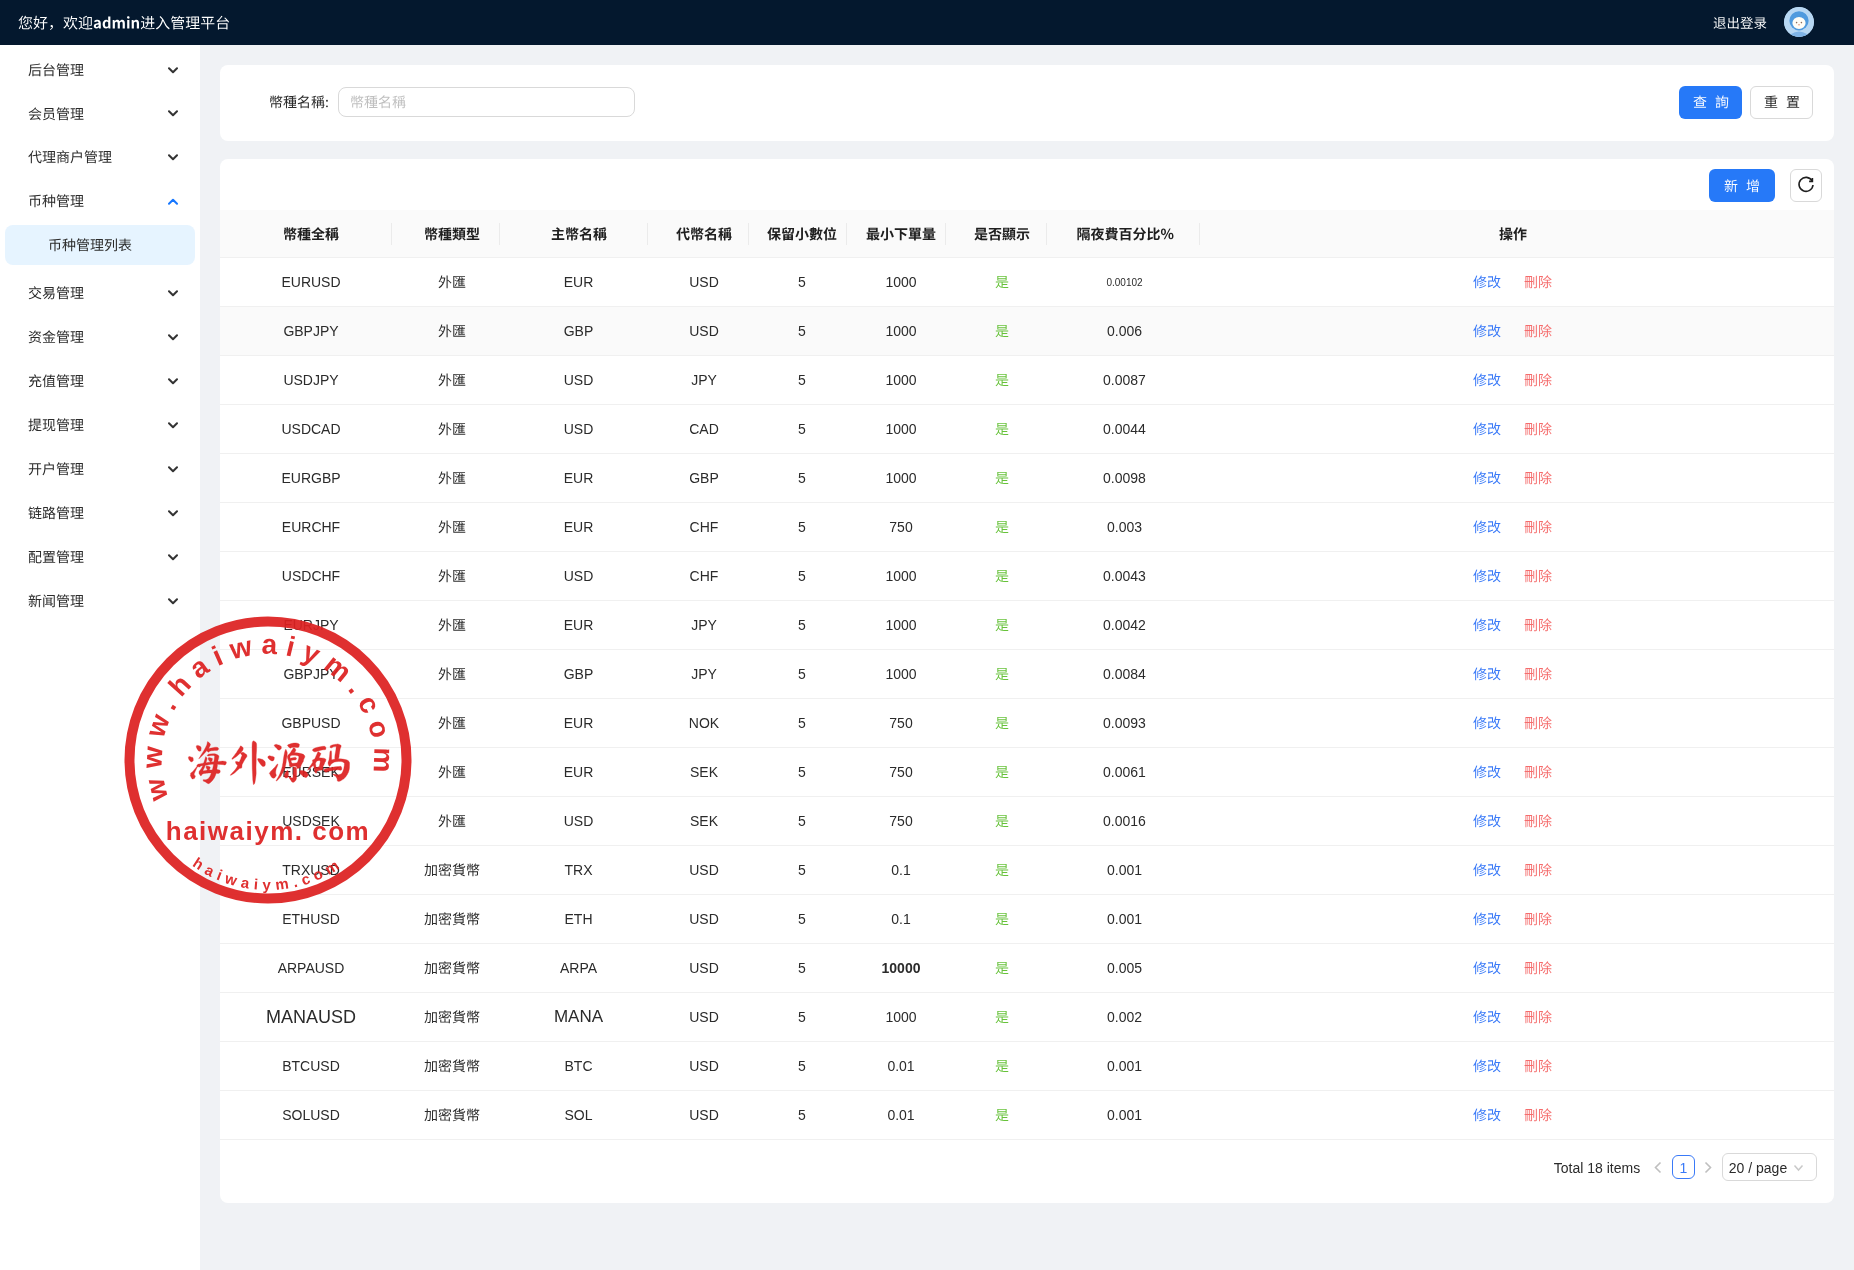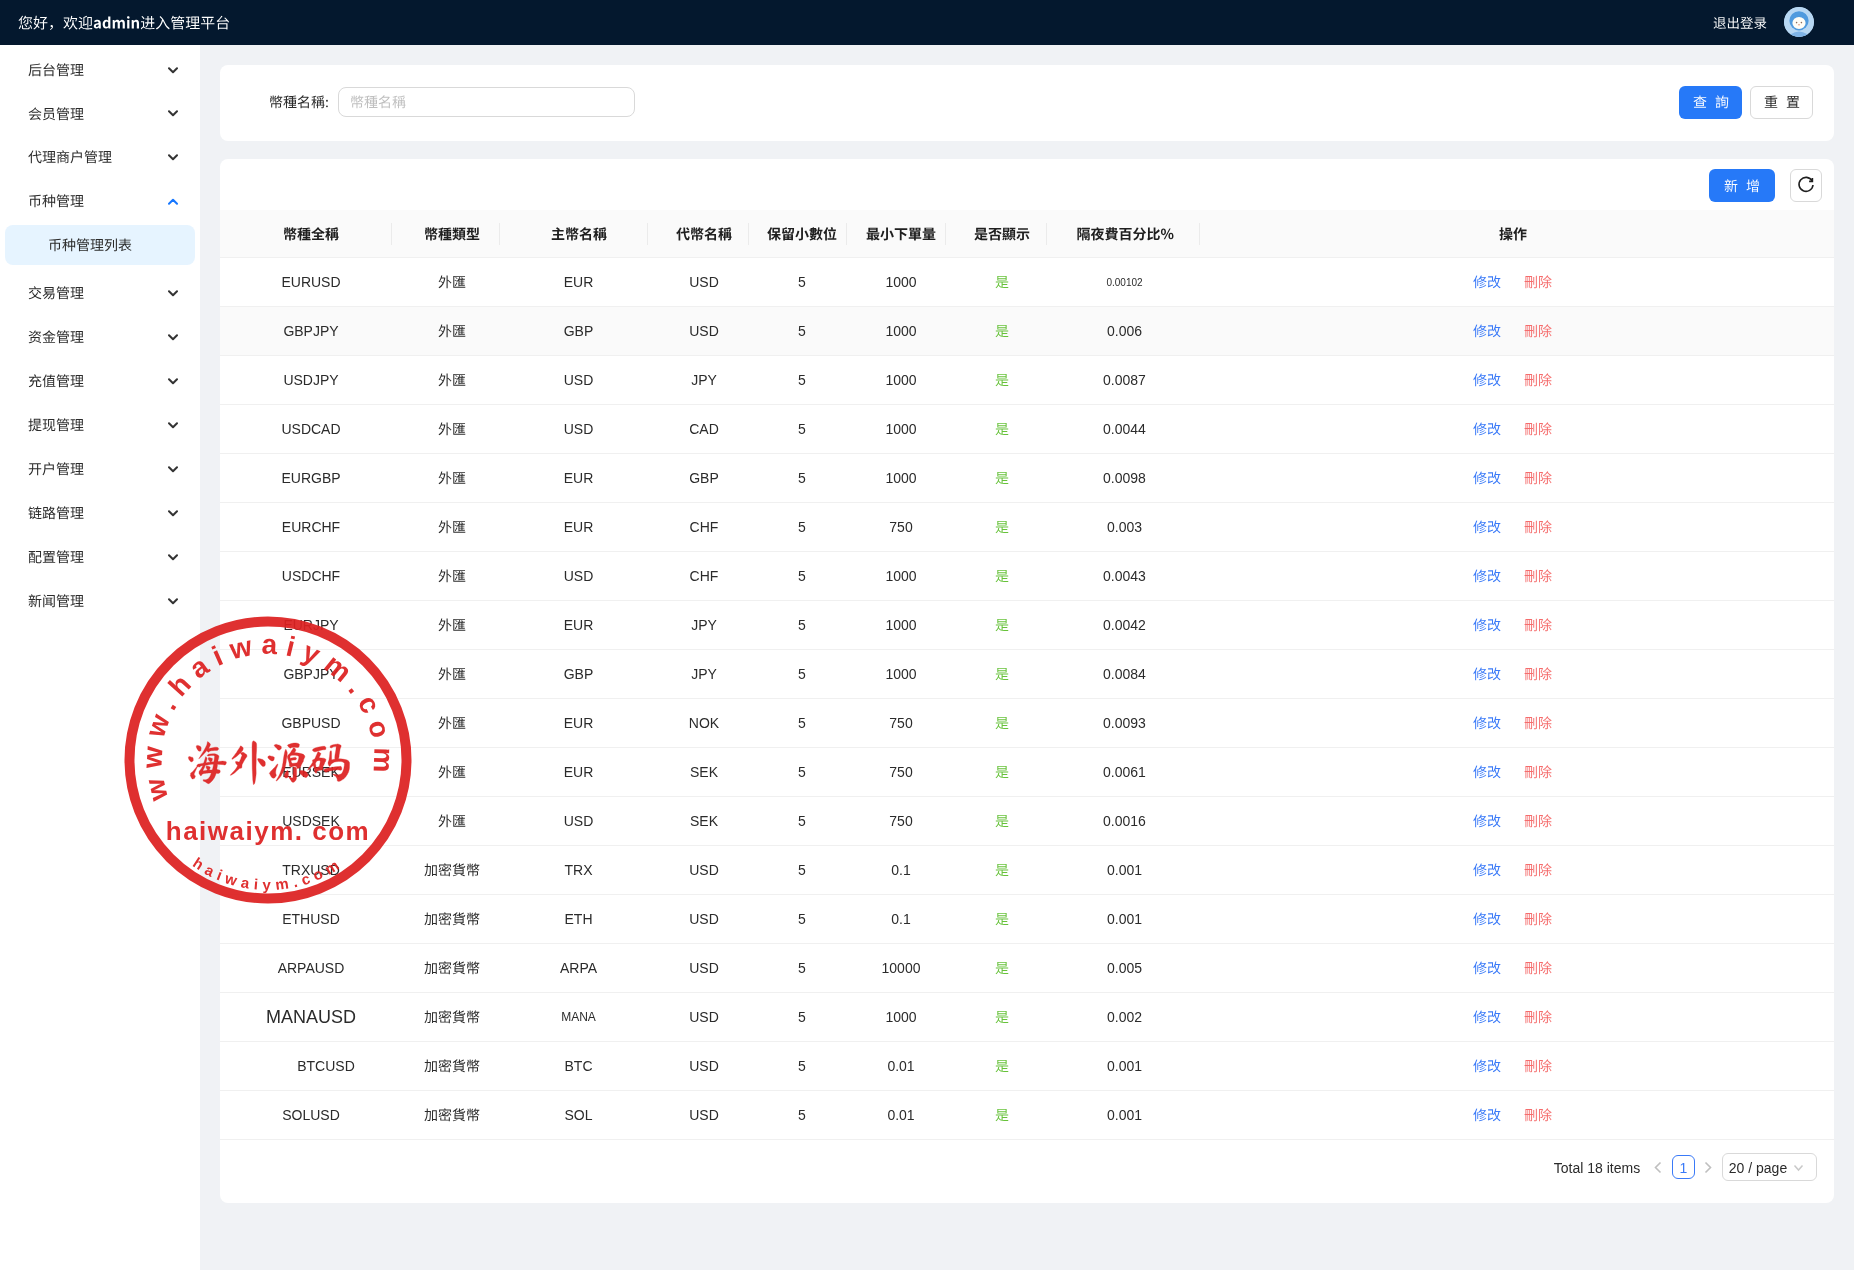--- a/index.html
+++ b/index.html
@@ -931,21 +931,21 @@
         <use href="#g92" transform="translate(0.0,0) scale(0.1400)"></use>
         <use href="#g93" transform="translate(14.0,0) scale(0.1400)"></use>
         <use href="#g94" transform="translate(28.0,0) scale(0.1400)"></use>
         <use href="#g45" transform="translate(42.0,0) scale(0.1400)"></use>
       </g>
     </svg>
   </div>
 <div class="lc" style="left:578.5px;top:968.0px;font-size:14px;color:#2b2b2b;font-weight:400;">ARPA</div>
 <div class="lc" style="left:704px;top:968.0px;font-size:14px;color:#2b2b2b;font-weight:400;">USD</div>
 <div class="lc" style="left:802px;top:968.0px;font-size:14px;color:#2b2b2b;font-weight:400;">5</div>
-<div class="lc" style="left:901px;top:968.0px;font-size:14px;color:#2b2b2b;font-weight:400;">10000</div>
+<div class="lc" style="left:901px;top:968.0px;font-size:14px;color:#2b2b2b;font-weight:700;">10000</div>
 <div class="cc" style="left:1002px;top:968.0px">
     <svg width="14" height="12.9" viewBox="0 0 14 12.9" fill="#67c23a" style="overflow:visible">
       <g transform="translate(0,11.6)">
         <use href="#g87" transform="translate(0.0,0) scale(0.1400)"></use>
       </g>
     </svg>
   </div>
 <div class="lc" style="left:1124.5px;top:968.0px;font-size:14px;color:#2b2b2b;font-weight:400;">0.005</div>
 <div class="cc" style="left:1487px;top:968.0px">
     <svg width="28" height="12.9" viewBox="0 0 28 12.9" fill="#3a7af8" style="overflow:visible">
@@ -968,21 +968,21 @@
 <div class="cc" style="left:452px;top:1017.0px">
     <svg width="56" height="12.9" viewBox="0 0 56 12.9" fill="#2b2b2b" style="overflow:visible">
       <g transform="translate(0,11.6)">
         <use href="#g92" transform="translate(0.0,0) scale(0.1400)"></use>
         <use href="#g93" transform="translate(14.0,0) scale(0.1400)"></use>
         <use href="#g94" transform="translate(28.0,0) scale(0.1400)"></use>
         <use href="#g45" transform="translate(42.0,0) scale(0.1400)"></use>
       </g>
     </svg>
   </div>
-<div class="lc" style="left:578.5px;top:1017.0px;font-size:12px;color:#2b2b2b;font-weight:400;">MANA</div>
+<div class="lc" style="left:578.5px;top:1017.0px;font-size:17px;color:#2b2b2b;font-weight:400;">MANA</div>
 <div class="lc" style="left:704px;top:1017.0px;font-size:14px;color:#2b2b2b;font-weight:400;">USD</div>
 <div class="lc" style="left:802px;top:1017.0px;font-size:14px;color:#2b2b2b;font-weight:400;">5</div>
 <div class="lc" style="left:901px;top:1017.0px;font-size:14px;color:#2b2b2b;font-weight:400;">1000</div>
 <div class="cc" style="left:1002px;top:1017.0px">
     <svg width="14" height="12.9" viewBox="0 0 14 12.9" fill="#67c23a" style="overflow:visible">
       <g transform="translate(0,11.6)">
         <use href="#g87" transform="translate(0.0,0) scale(0.1400)"></use>
       </g>
     </svg>
   </div>
@@ -997,21 +997,21 @@
   </div>
 <div class="cc" style="left:1537.5px;top:1017.0px">
     <svg width="28" height="12.9" viewBox="0 0 28 12.9" fill="#f56c6c" style="overflow:visible">
       <g transform="translate(0,11.6)">
         <use href="#g90" transform="translate(0.0,0) scale(0.1400)"></use>
         <use href="#g91" transform="translate(14.0,0) scale(0.1400)"></use>
       </g>
     </svg>
   </div>
 <div class="abs" style="left:220px;top:1042px;width:1614px;height:49px;background:#fff;border-bottom:1px solid #f0f0f0"></div>
-<div class="lc" style="left:311px;top:1066.0px;font-size:14px;color:#2b2b2b;font-weight:400;margin-left:15px;">BTCUSD</div>
+<div class="lc" style="left:311px;top:1066.0px;font-size:14px;color:#2b2b2b;font-weight:400;">BTCUSD</div>
 <div class="cc" style="left:452px;top:1066.0px">
     <svg width="56" height="12.9" viewBox="0 0 56 12.9" fill="#2b2b2b" style="overflow:visible">
       <g transform="translate(0,11.6)">
         <use href="#g92" transform="translate(0.0,0) scale(0.1400)"></use>
         <use href="#g93" transform="translate(14.0,0) scale(0.1400)"></use>
         <use href="#g94" transform="translate(28.0,0) scale(0.1400)"></use>
         <use href="#g45" transform="translate(42.0,0) scale(0.1400)"></use>
       </g>
     </svg>
   </div>

